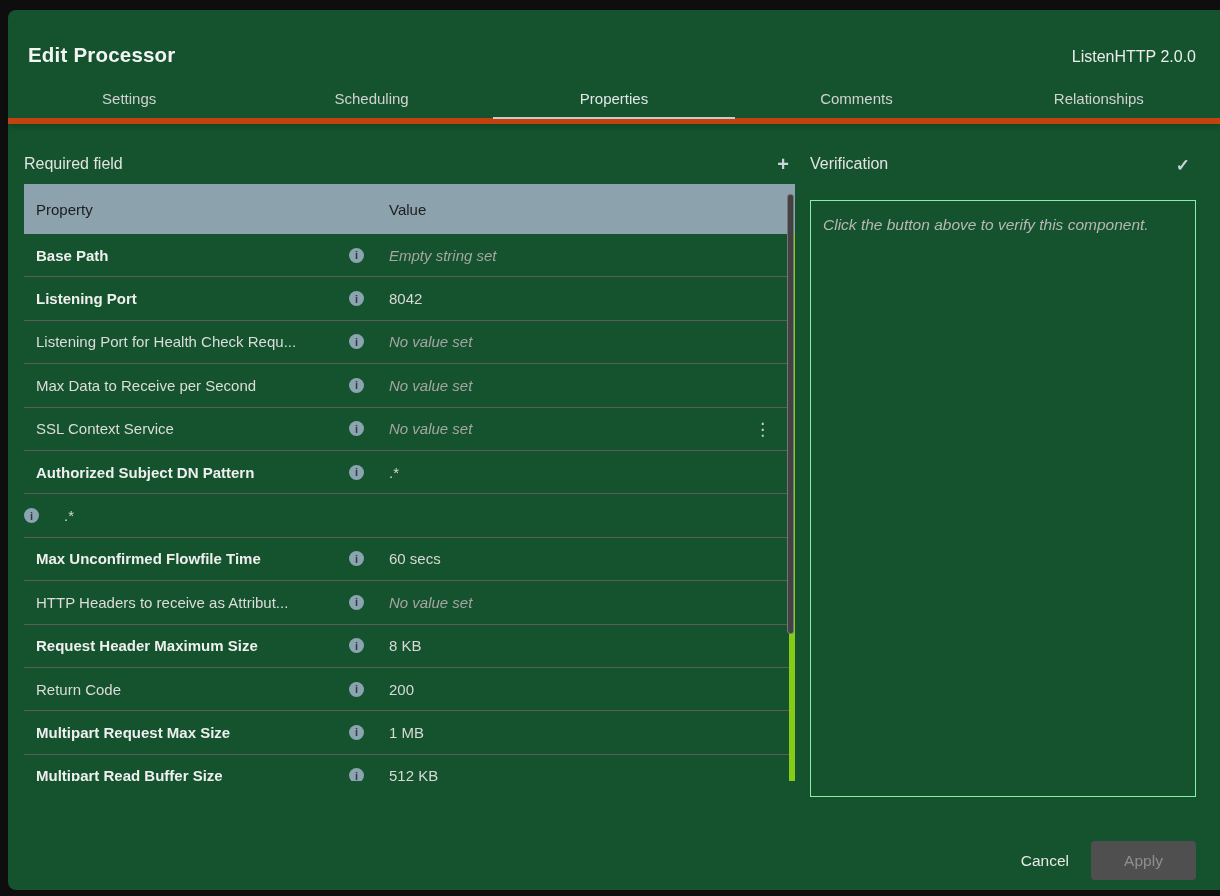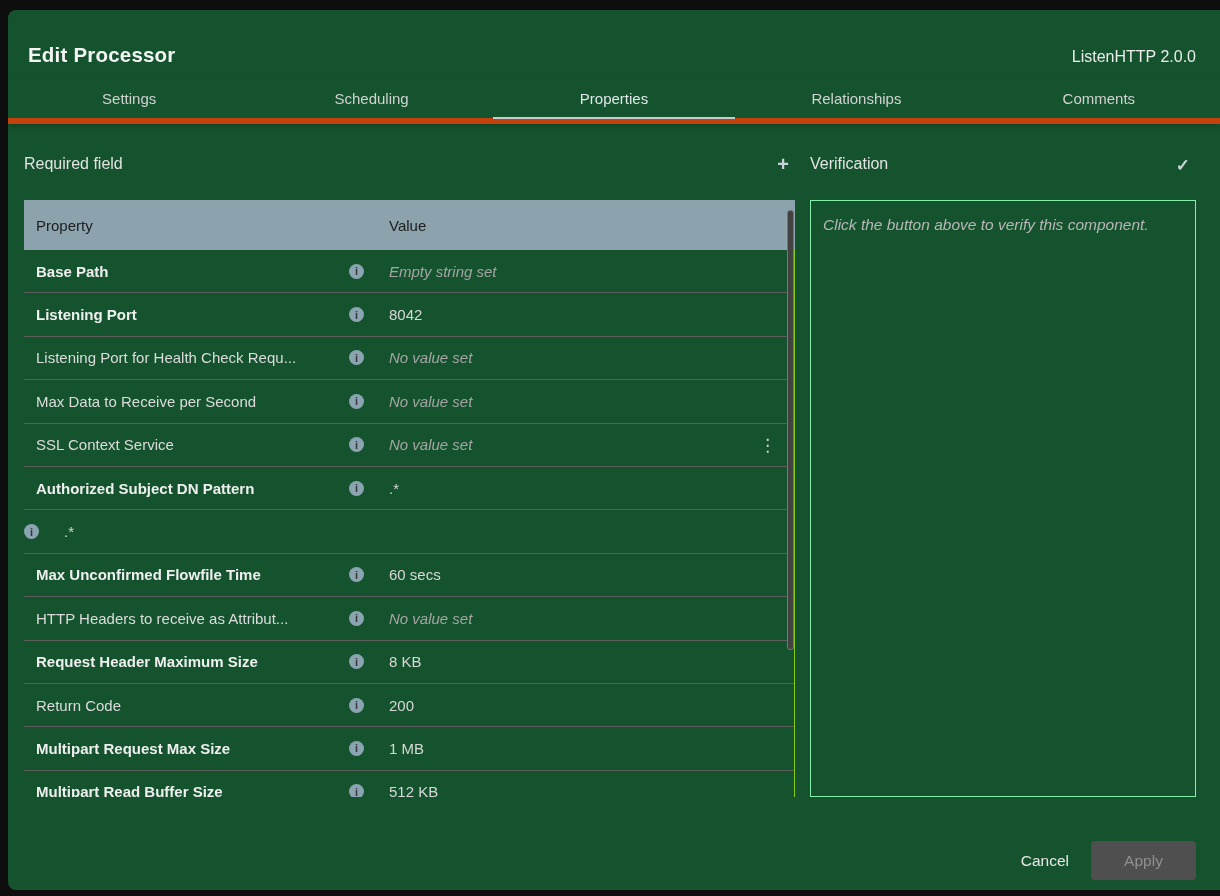--- a/index.html
+++ b/index.html
@@ -45,30 +45,30 @@
   .sec-header.left{left:16px;width:771px;}
   .sec-header.right{left:802px;width:386px;}
   .icon-btn{
     margin-left:auto;background:none;border:none;padding:0 6px;cursor:pointer;
     color:#c9d3d9;font-size:20px;font-weight:700;line-height:1;
   }
   .icon-btn .glyph{color:#c9d3d9;}
   .check-glyph{font-size:17px;font-weight:700;}
   
   .table{
-    position:absolute;left:16px;top:190px;width:771px;height:597px;
+    position:absolute;left:16px;top:174px;width:771px;height:597px;
     overflow:hidden;
   }
   .thead{
     display:flex;align-items:center;height:50px;
     background:var(--accent-header,#8ca3ae);color:#1c1c1c;font-size:15px;
   }
   .th.name{width:353px;padding-left:12px;box-sizing:border-box;}
   .th.value{flex:1;padding-left:12px;}
-  .tbody{border-right:1px solid #84cc16;}
+  .tbody{border-right:6px solid #84cc16;}
   .row{
     display:flex;align-items:center;height:42.4px;
     border-bottom:1px solid #5c5c5c;position:relative;font-size:15px;
   }
   .cell-name{
     width:325px;padding-left:12px;box-sizing:border-box;
     color:#dcdcdc;white-space:nowrap;overflow:hidden;
   }
   .cell-name.bold{font-weight:700;color:#efefef;}
   .cell-info{width:28px;display:flex;justify-content:flex-start;}
@@ -115,22 +115,22 @@
 
 <div class="dialog">
 
   <h1 class="dlg-title">Edit Processor</h1>
   <span class="proc-version">ListenHTTP 2.0.0</span>
 
   <div class="tab-bar">
       <div class="tab">Settings</div>
       <div class="tab">Scheduling</div>
       <div class="tab active">Properties</div>
+      <div class="tab">Comments</div>
       <div class="tab">Relationships</div>
-      <div class="tab">Comments</div>
     </div>
 
   <div class="sec-header left">
     <span>Required field</span>
     <button class="icon-btn"><span class="glyph">+</span></button>
   </div>
 
   <div class="sec-header right">
     <span>Verification</span>
     <button class="icon-btn"><span class="glyph check-glyph">✓</span></button>

